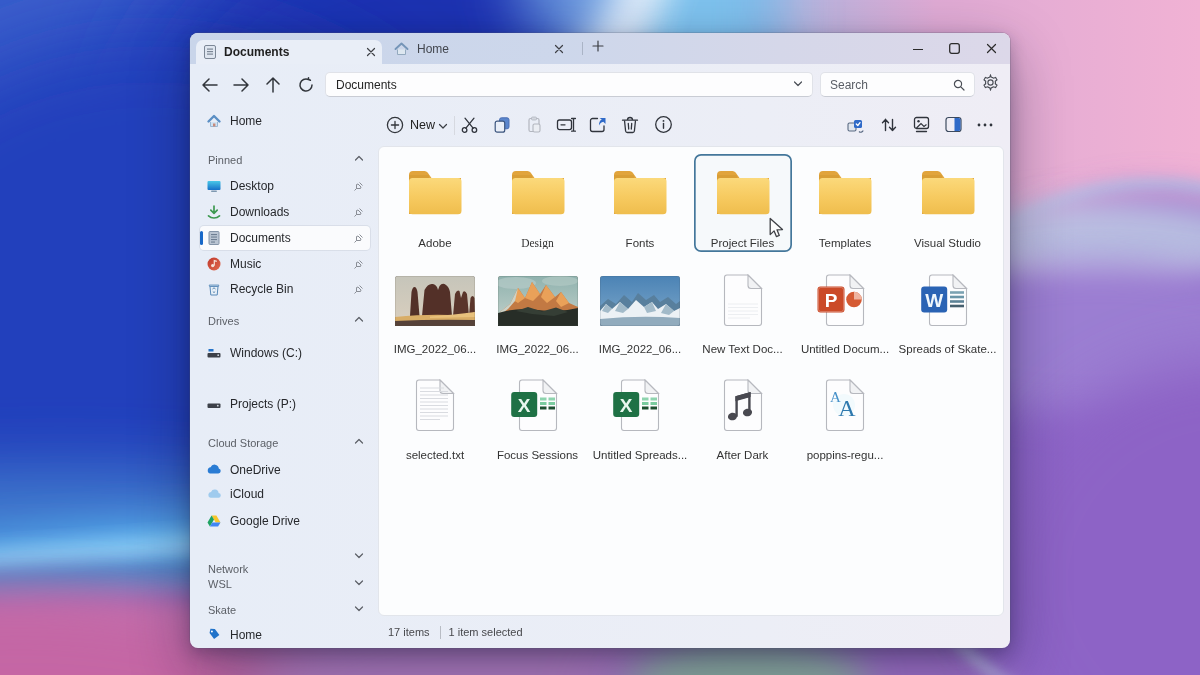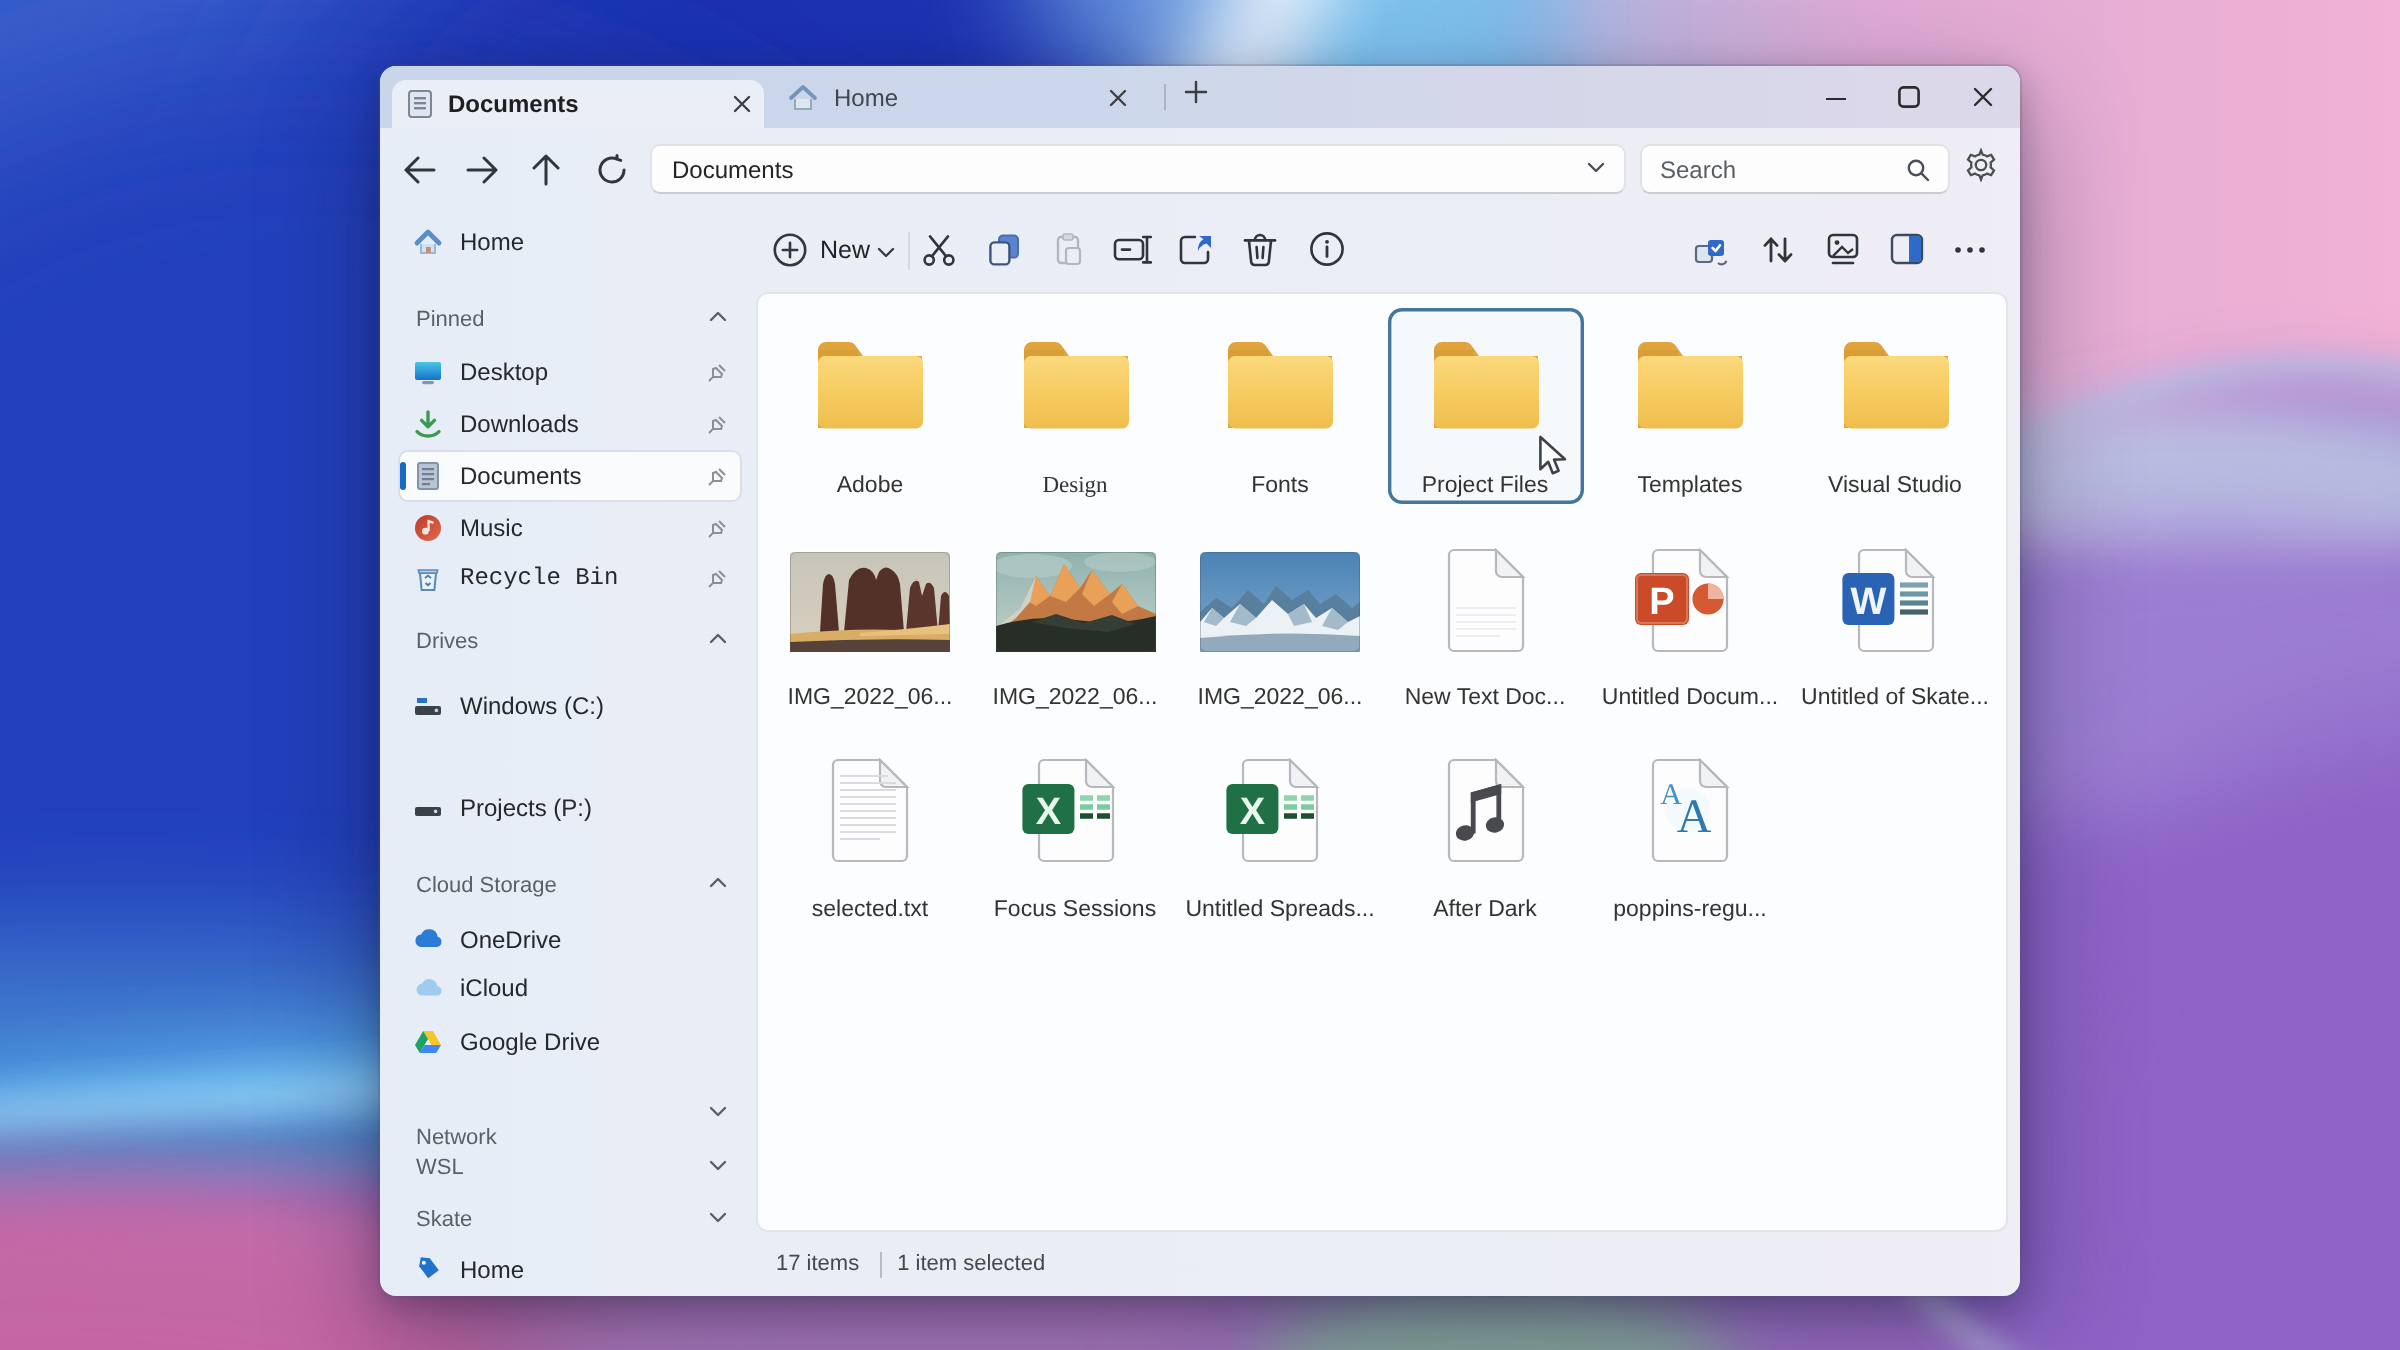--- a/index.html
+++ b/index.html
@@ -277,21 +277,21 @@
             <svg width="16" height="16" viewBox="0 0 16 16">
               <circle cx="8" cy="8" r="6.5" fill="url(#mus)"></circle>
               <circle cx="6.7" cy="9.6" r="1.7" fill="#f4e2da"></circle>
               <path d="M8.3 9.5 V4.6 L10.8 5.4" fill="none" stroke="#f4e2da" stroke-width="1.2"></path>
             </svg>
           </span>Music<span class="pin">
             <svg width="11" height="11" viewBox="0 0 11 11">
               <path d="M6.5 1.5 L9.5 4.5 M5 3 L8 6 L7.5 7.5 L3.5 7.5 L3.5 3.5 Z M3.8 7.2 L1.5 9.5" fill="none" stroke="#8a8e96" stroke-width="1"></path>
             </svg>
           </span></div>
-        <div class="sitem" style="top:172px;font-family:Liberation Mono, monospace;"><span class="sic">
+        <div class="sitem" style="top:172px;"><span class="sic">
             <svg width="16" height="16" viewBox="0 0 16 16">
               <path d="M4 5.5 H12 L11.2 14 H4.8 Z" fill="#e8f0f8" stroke="#5a8ab8" stroke-width="1"></path>
               <path d="M3.2 4 H12.8 L12.5 5.5 H3.5 Z" fill="#b8d0e8" stroke="#5a8ab8" stroke-width="0.8"></path>
               <path d="M6.5 8 L8 6.8 L9.5 8 M9.2 10.5 L8 11.6 L6.8 10.5" fill="none" stroke="#4a7aa8" stroke-width="0.9"></path>
             </svg>
           </span>Recycle Bin<span class="pin">
             <svg width="11" height="11" viewBox="0 0 11 11">
               <path d="M6.5 1.5 L9.5 4.5 M5 3 L8 6 L7.5 7.5 L3.5 7.5 L3.5 3.5 Z M3.8 7.2 L1.5 9.5" fill="none" stroke="#8a8e96" stroke-width="1"></path>
             </svg>
           </span></div>
@@ -633,21 +633,21 @@
                   <rect x="1.2" y="12.5" width="26" height="26" rx="3" fill="#2a63b4"></rect>
                   <text x="14.2" y="33" font-family="Liberation Sans" font-size="19" font-weight="bold" fill="#eef6fc" text-anchor="middle">W</text>
                   <g stroke-width="2.6">
                     <path d="M30 18.5 H44" stroke="#7ba2b2"></path>
                     <path d="M30 23 H44" stroke="#6b96a8"></path>
                     <path d="M30 27.5 H44" stroke="#5c8296"></path>
                     <path d="M30 32 H44" stroke="#46606e"></path>
                   </g>
                 </svg>
               </div>
-              <div class="flabel">Untitled of Skate...</div>
+              <div class="flabel">Spreads of Skate...</div>
             </div>
 
             <div class="cell" style="left:0; top:212px;">
               <div class="icon" style="top:13px;">
                 <svg width="56" height="53" viewBox="0 0 56 53">
                   <use href="#page"></use>
                   <g stroke="#d9dbe0" stroke-width="1.1">
                     <path d="M13 9 H37 M13 12.5 H41 M13 16 H41 M13 19.5 H41 M13 23 H41 M13 26.5 H41 M13 30 H41 M13 33.5 H41 M13 37 H41 M13 40.5 H33"></path>
                   </g>
                 </svg>

